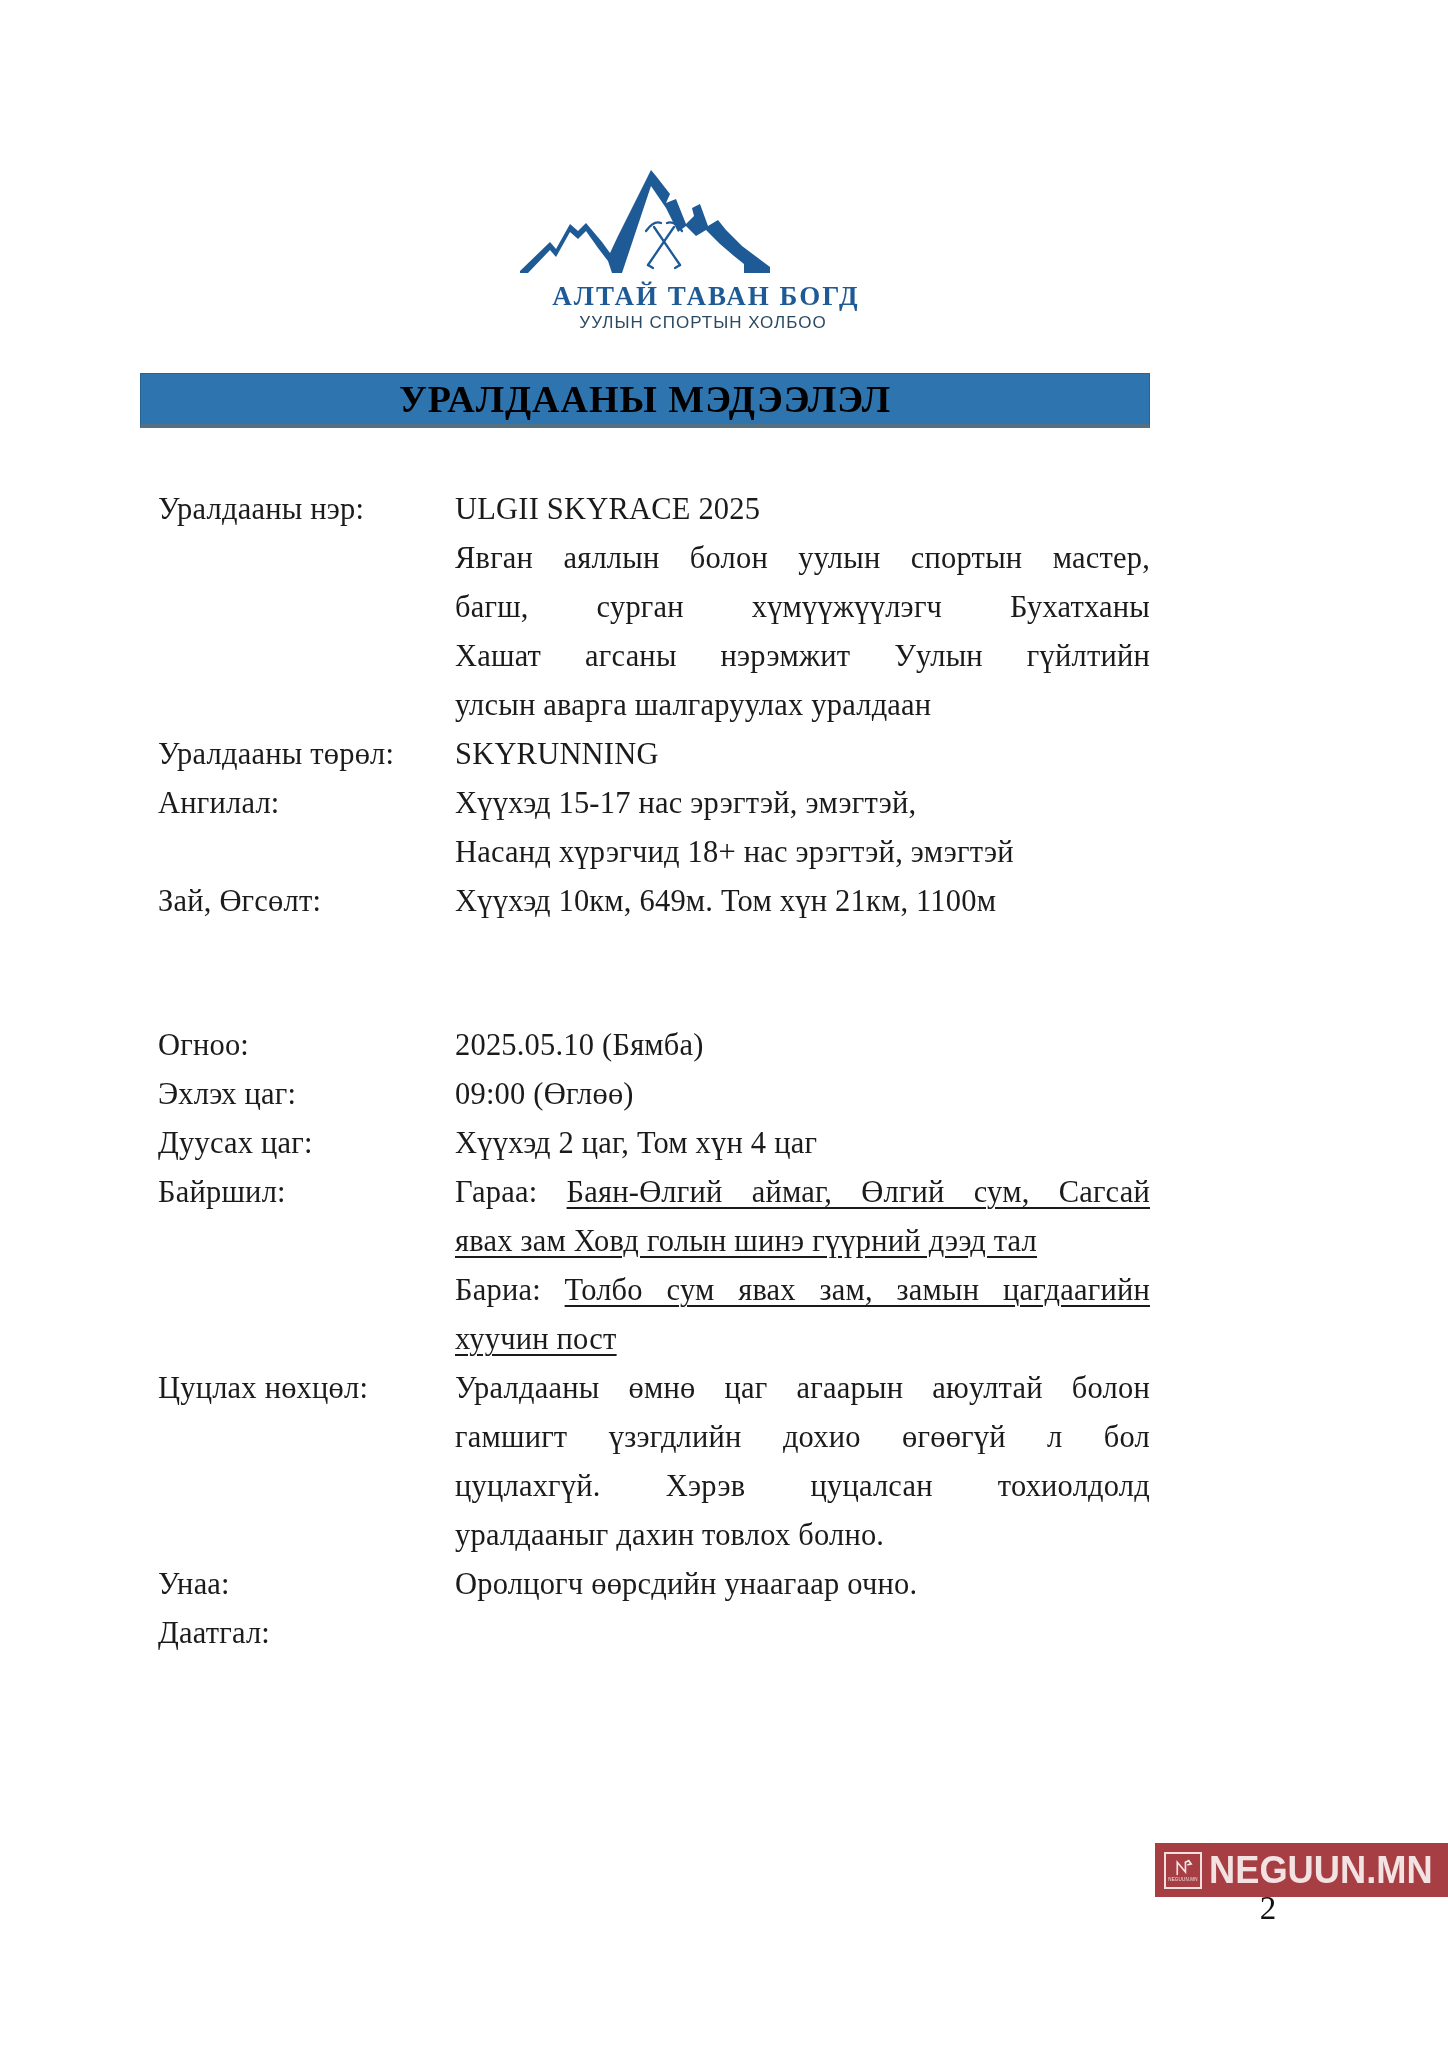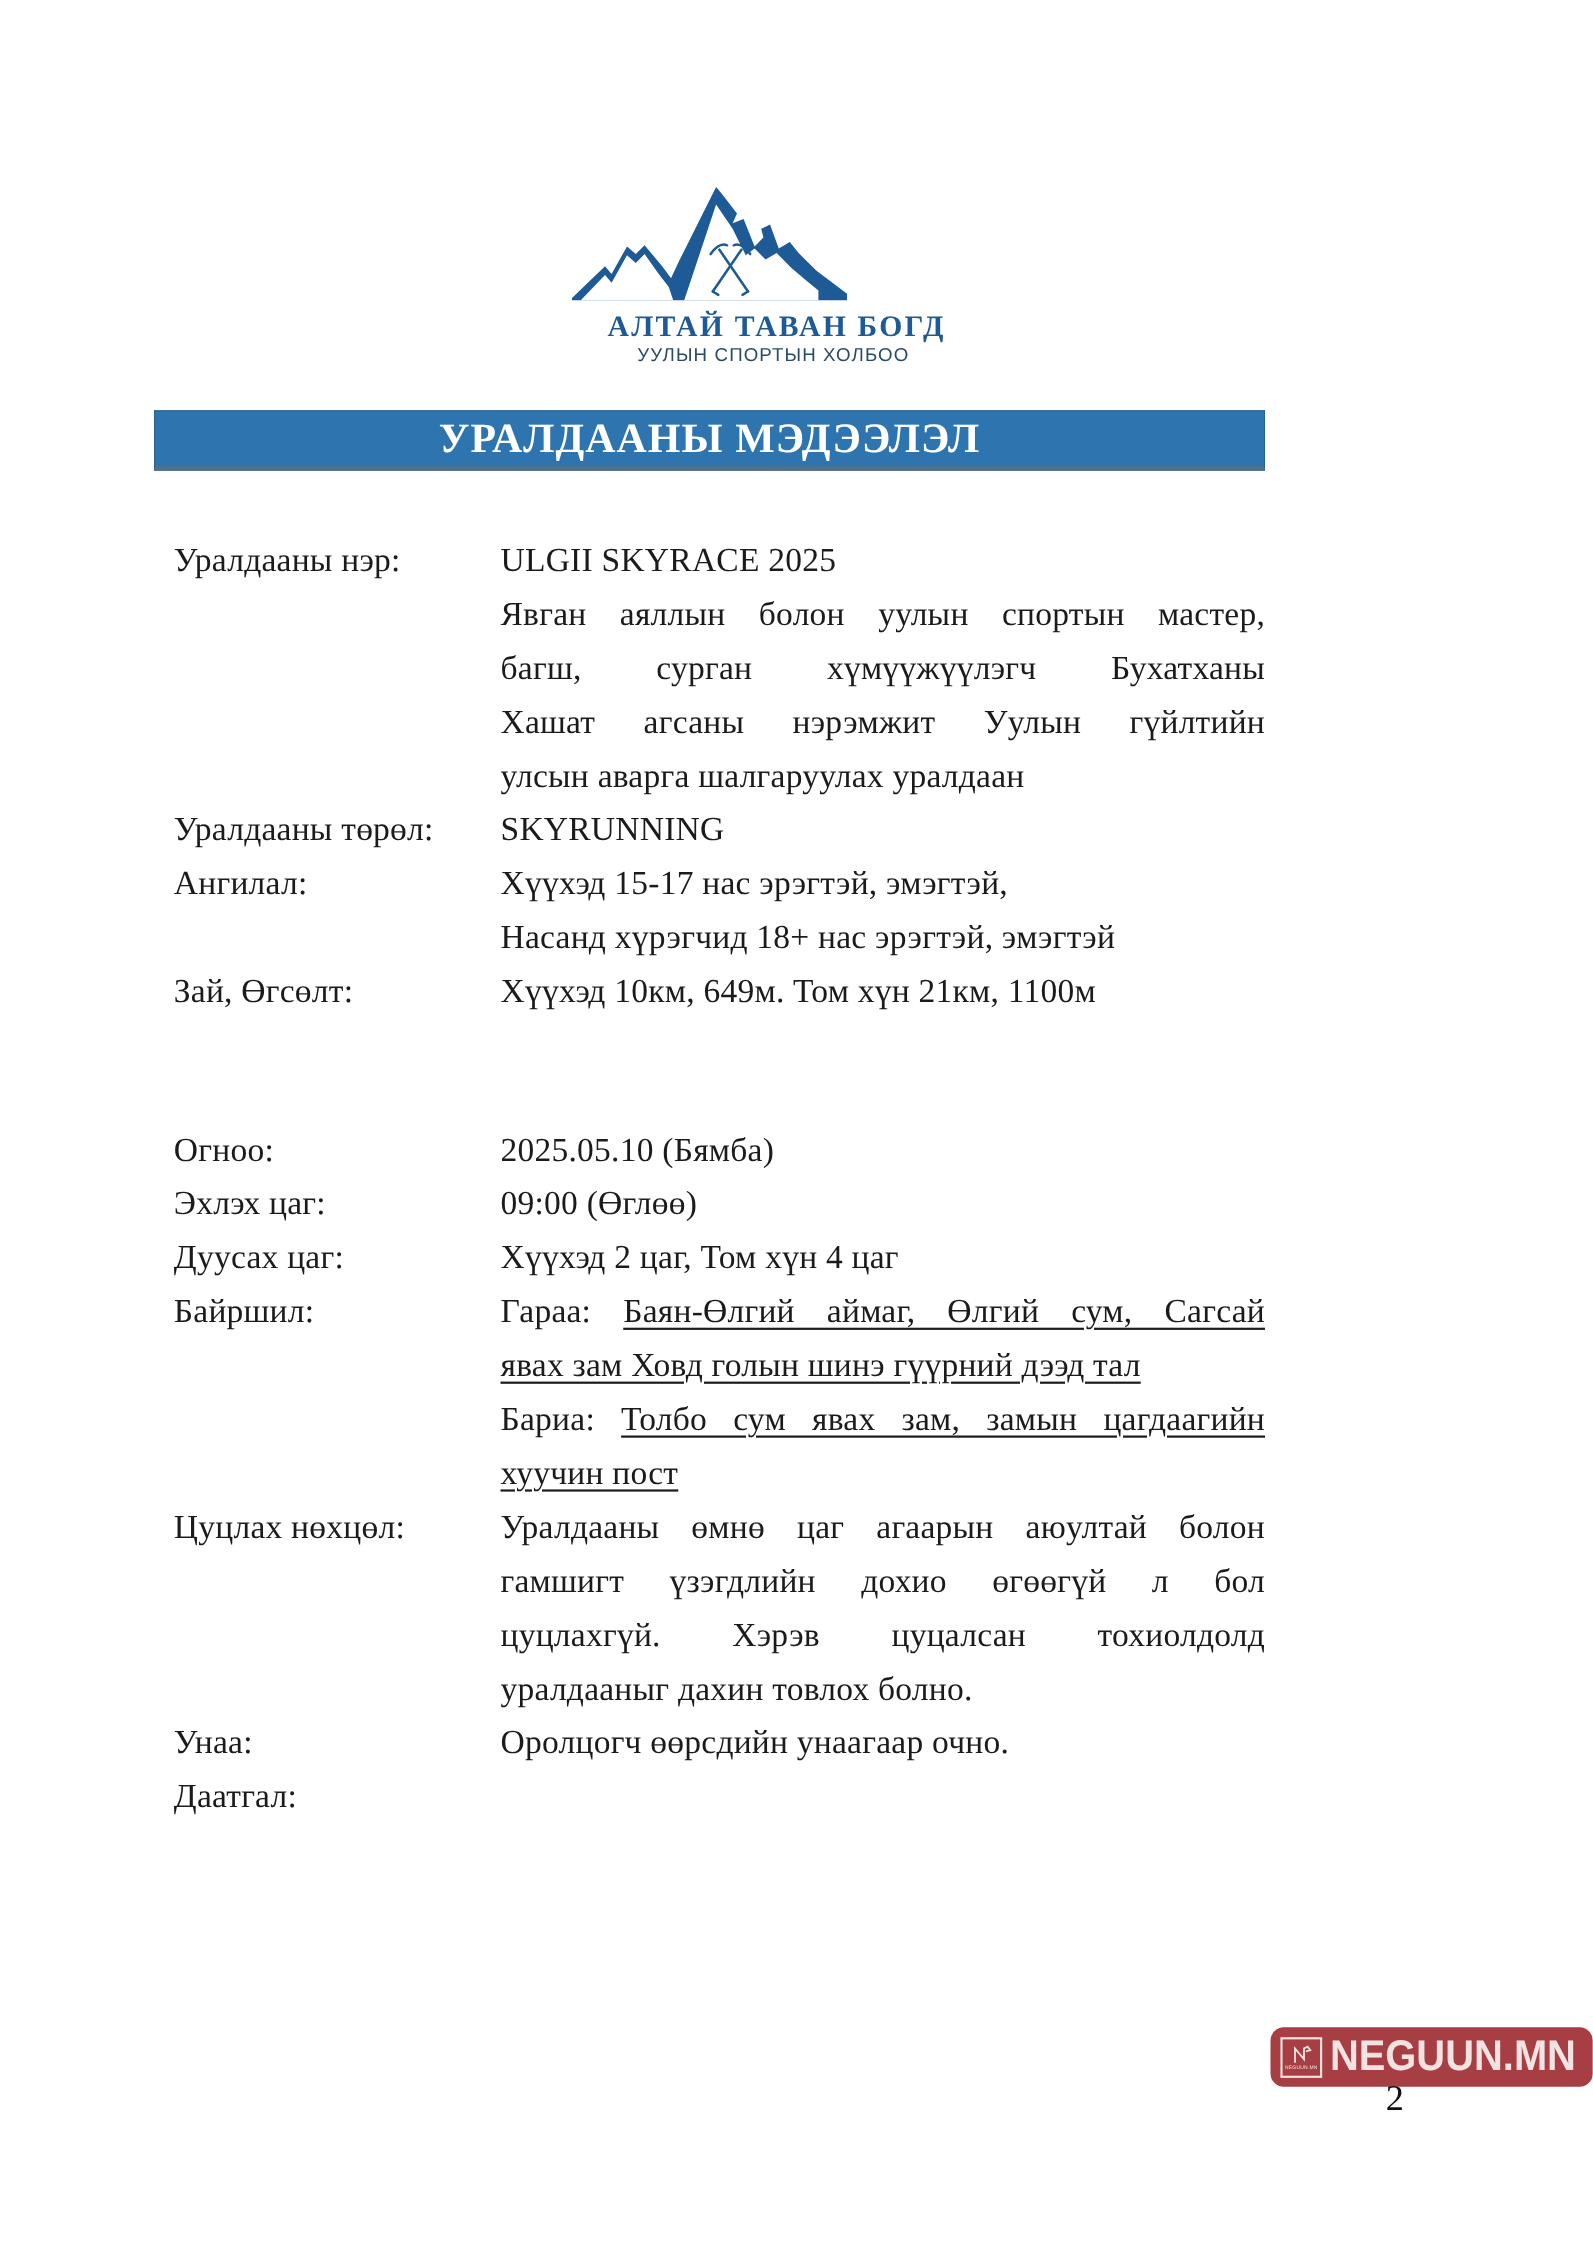--- a/index.html
+++ b/index.html
@@ -12,37 +12,37 @@
 яю              font-family:"Liberation Sans", sans-serif;font-weight:700;font-size:27px;
               letter-spacing:2px;color:#1e5a96;white-space:nowrap;}
   .logo-subtitle{position:absolute;left:400px;top:313px;width:606px;text-align:center;
               font-family:"Liberation Sans", sans-serif;font-weight:400;font-size:17px;
               letter-spacing:1px;color:#2b4a63;white-space:nowrap;}
 
   
   .title-bar{position:absolute;left:140px;top:373px;width:1010px;height:55px;box-sizing:border-box;
              background:#2e75b0;border:1px solid #27648f;border-bottom:4px solid #547083;
              display:flex;align-items:center;justify-content:center;}
-  .title-bar span{color:#ffffff;font-family:"Liberation Serif", serif;font-weight:700;
+  .title-bar span{color:#000000;font-family:"Liberation Serif", serif;font-weight:700;
              font-size:38px;letter-spacing:1px;white-space:nowrap;}
 
   
   .info{position:absolute;left:158px;top:485px;width:992px;}
   .row{display:flex;}
   .lbl{width:297px;flex:0 0 297px;font-size:30.5px;line-height:49px;letter-spacing:0.2px;}
   .val{width:695px;flex:1 1 auto;}
   .line{font-size:30.5px;line-height:49px;letter-spacing:0.2px;}
   .j{text-align:justify;text-align-last:justify;}
   .u{text-decoration:underline;text-decoration-thickness:2px;text-underline-offset:5px;}
   .gap{height:95px;}
   b{font-weight:400;}
 
   
   .watermark{position:absolute;left:1155px;top:1843px;width:293px;height:54px;background:#a63e43;
-             display:flex;align-items:center;overflow:hidden;border-radius:12px;}
+             display:flex;align-items:center;overflow:hidden;}
   .wm-box{margin-left:9px;width:38px;height:37px;box-sizing:border-box;border:2px solid #efe0e0;
           display:flex;flex-direction:column;align-items:center;justify-content:center;flex:0 0 auto;}
   .wm-tiny{font-family:"Liberation Sans", sans-serif;font-size:4.5px;letter-spacing:0.2px;
            color:#f3e4e4;line-height:5px;white-space:nowrap;}
   .wm-text{margin-left:7px;font-family:"Liberation Sans", sans-serif;font-weight:700;font-size:39px;
            color:#f3e2e2;transform:scaleX(0.93);transform-origin:left center;white-space:nowrap;}
 
   .page-num{position:absolute;left:1250px;top:1890px;width:36px;text-align:center;
             font-family:"Liberation Serif", serif;font-size:33px;color:#111111;}
 </style>

